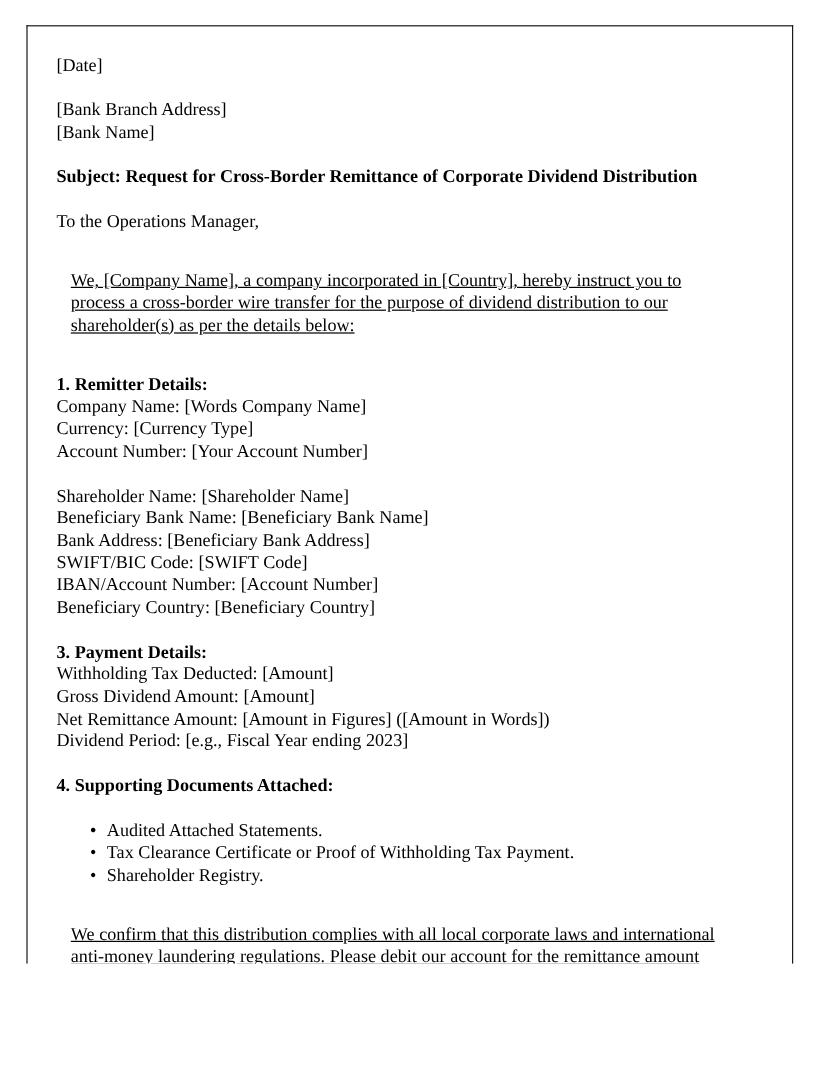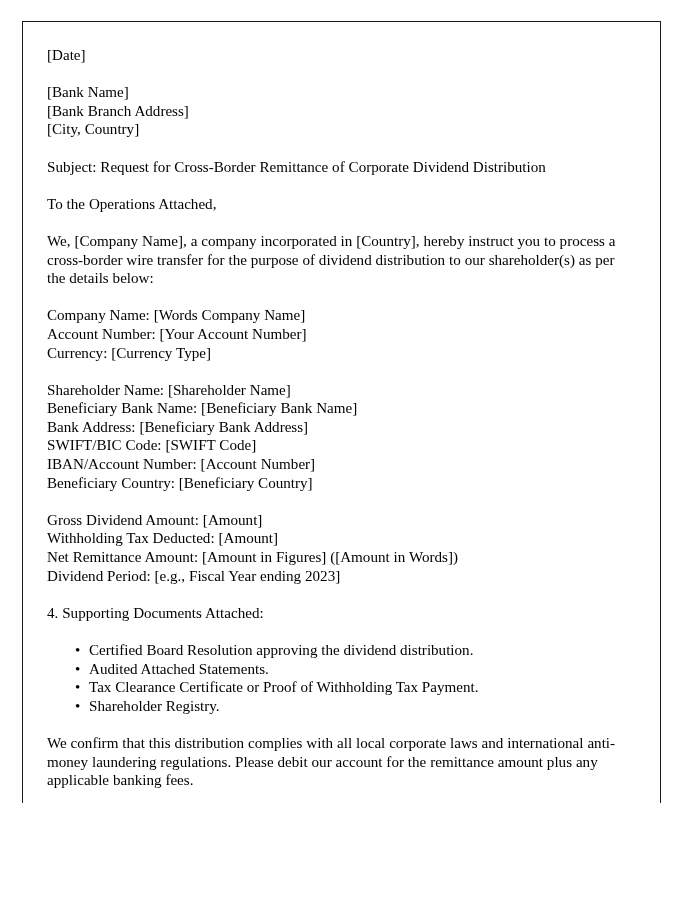--- a/index.html
+++ b/index.html
@@ -44,26 +44,27 @@
   .heading,
   .subject {
     font-size: 15.1px;
     line-height: 18.6px;
     text-align: left;
     letter-spacing: 0.0px;
     word-spacing: 0.1px;
   }
 
   .para {
-    margin: 0;
+    margin: 12px;
+    text-decoration: underline;
   }
 
   .heading,
   .subject {
-    font-weight: normal;
+    font-weight: bold;
   }
 
   
   .block-gap {
     height: 18.6px;
   }
 
   .bullet-list {
     margin: 0;
     padding: 0;
@@ -87,76 +88,76 @@
 <body>
 
 <div id="document-page">
   <div id="document-body">
 
     <div class="line">[Date]</div>
 
     <div class="block-gap"></div>
 
     <div>
+      <div class="line">[Bank Branch Address]</div>
       <div class="line">[Bank Name]</div>
-      <div class="line">[Bank Branch Address]</div>
-      <div class="line">[City, Country]</div>
     </div>
 
     <div class="block-gap"></div>
 
     <div class="subject">Subject: Request for Cross-Border Remittance of Corporate Dividend Distribution</div>
 
     <div class="block-gap"></div>
 
-    <div class="line">To the Operations Attached,</div>
+    <div class="line">To the Operations Manager,</div>
 
     <div class="block-gap"></div>
 
     <p class="para">We, [Company Name], a company incorporated in [Country], hereby instruct you to process a cross-border wire transfer for the purpose of dividend distribution to our shareholder(s) as per the details below:</p>
 
     <div class="block-gap"></div>
 
     <div>
+      <div class="heading">1. Remitter Details:</div>
       <div class="line">Company Name: [Words Company Name]</div>
+      <div class="line">Currency: [Currency Type]</div>
       <div class="line">Account Number: [Your Account Number]</div>
-      <div class="line">Currency: [Currency Type]</div>
     </div>
 
     <div class="block-gap"></div>
 
     <div>
       <div class="line">Shareholder Name: [Shareholder Name]</div>
       <div class="line">Beneficiary Bank Name: [Beneficiary Bank Name]</div>
       <div class="line">Bank Address: [Beneficiary Bank Address]</div>
       <div class="line">SWIFT/BIC Code: [SWIFT Code]</div>
       <div class="line">IBAN/Account Number: [Account Number]</div>
       <div class="line">Beneficiary Country: [Beneficiary Country]</div>
     </div>
 
     <div class="block-gap"></div>
 
     <div>
+      <div class="heading">3. Payment Details:</div>
+      <div class="line">Withholding Tax Deducted: [Amount]</div>
       <div class="line">Gross Dividend Amount: [Amount]</div>
-      <div class="line">Withholding Tax Deducted: [Amount]</div>
       <div class="line">Net Remittance Amount: [Amount in Figures] ([Amount in Words])</div>
       <div class="line">Dividend Period: [e.g., Fiscal Year ending 2023]</div>
     </div>
 
     <div class="block-gap"></div>
 
     <div>
       <div class="heading">4. Supporting Documents Attached:</div>
 
       <div class="block-gap"></div>
 
       <ul class="bullet-list">
         <li class="bullet-item">
           <span class="bullet-marker">•</span>
-          <span>Certified Board Resolution approving the dividend distribution.</span>
         </li>
         <li class="bullet-item">
           <span class="bullet-marker">•</span>
           <span>Audited Attached Statements.</span>
         </li>
         <li class="bullet-item">
           <span class="bullet-marker">•</span>
           <span>Tax Clearance Certificate or Proof of Withholding Tax Payment.</span>
         </li>
         <li class="bullet-item">

